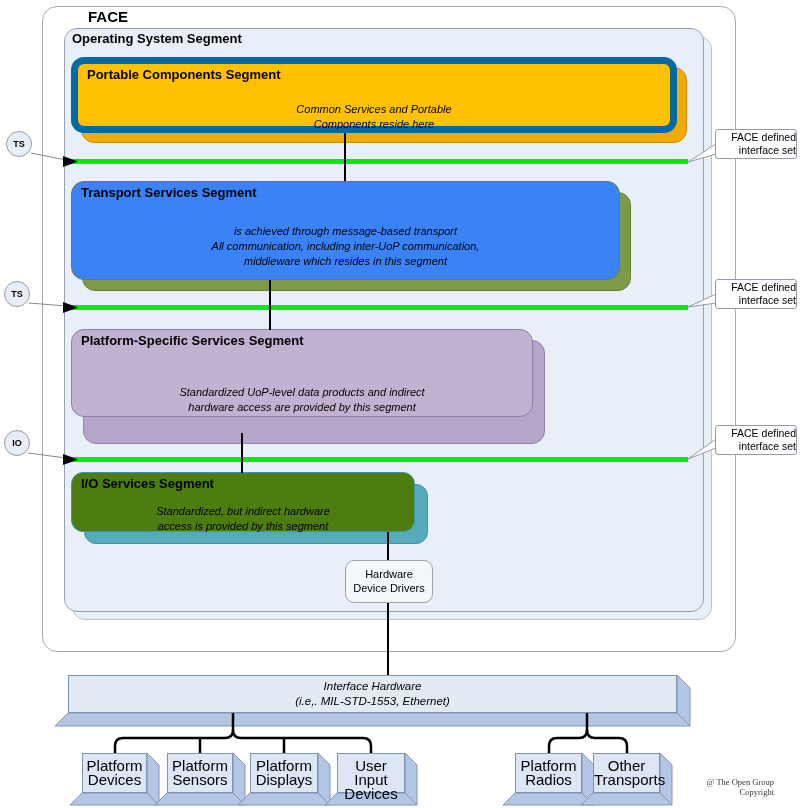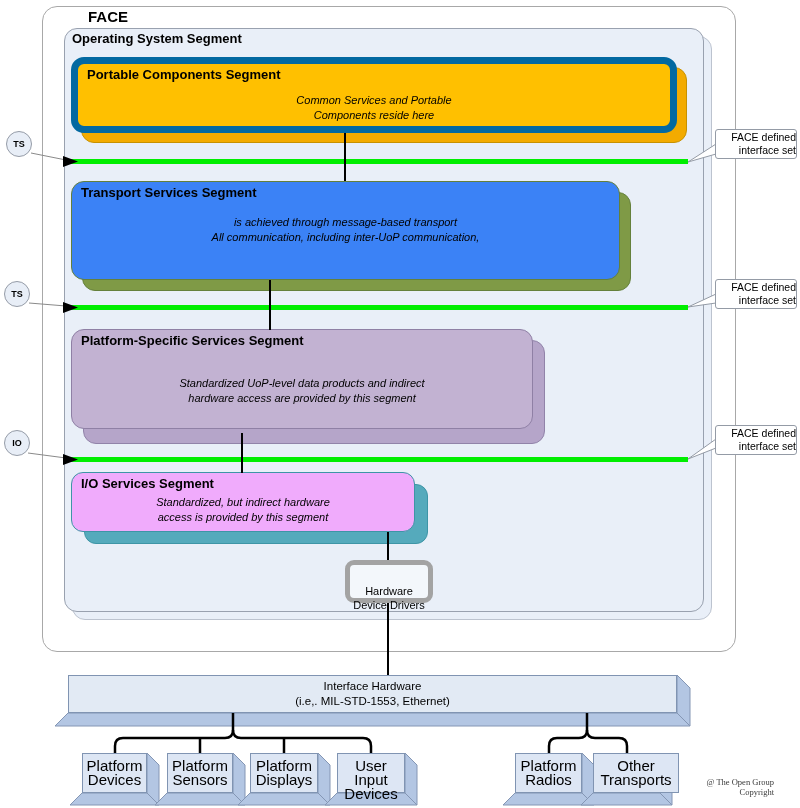--- a/index.html
+++ b/index.html
@@ -13,29 +13,29 @@
   .oss-shadow { position:absolute; left:72px; top:36px; width:640px; height:584px;
                 background:#E9EFF8; border:1px solid #BCC3CF; border-radius:13px; z-index:2; box-sizing:border-box; }
   .oss { position:absolute; left:64px; top:28px; width:640px; height:584px;
          background:#E9EFF8; border:1px solid #99A1AF; border-radius:13px; z-index:3; box-sizing:border-box; }
   .oss-label { position:absolute; left:72px; top:31px; font-size:13px; font-weight:bold; z-index:4; }
 
   .seg, .seg-shadow { position:absolute; border-radius:13px; box-sizing:border-box; }
   .seg { z-index:4; }
   .seg-shadow { z-index:3; }
   .seg-title { position:absolute; left:9px; top:3px; font-size:13px; font-weight:bold; }
-  .seg-desc { position:absolute; left:0; right:0; text-align:center; font-style:italic; font-size:11px; line-height:15px; }
+  .seg-desc { position:absolute; left:0; right:0; text-align:center; font-style:italic; font-size:11px; line-height:15px;margin-top:9px; }
 
   .seg-portable        { left:71px; top:57px;  width:606px; height:76px;  background:#FFC000; border:7px solid #0369a1; }
   .seg-portable-shadow { left:81px; top:67px;  width:606px; height:76px;  background:#F3AB00; border:1px solid #C79100; }
   .seg-transport        { left:71px; top:181px; width:549px; height:99px;  background:#3b82f6; border:1px solid #64803B; }
   .seg-transport-shadow { left:82px; top:192px; width:549px; height:99px;  background:#7F9A46; border:1px solid #64803B; }
-  .seg-platform        { left:71px; top:329px; width:462px; height:100px; background:#C2B2D2; border:1px solid #8F80A5; }
+  .seg-platform        { left:71px; top:329px; width:462px; height:88px; background:#C2B2D2; border:1px solid #8F80A5; }
   .seg-platform-shadow { left:83px; top:340px; width:462px; height:104px; background:#B5A5C9; border:1px solid #9183A9; }
-  .seg-io        { left:71px; top:472px; width:344px; height:60px; background:#f0abfc; border:1px solid #3E95A6; border-radius:12px; }
+  .seg-io        { left:71px; top:472px; width:344px; height:60px; background:#4d7c0f; border:1px solid #3E95A6; border-radius:12px; }
   .seg-io-shadow { left:84px; top:484px; width:344px; height:60px; background:#55AABC; border:1px solid #3E95A6; border-radius:12px; }
 
   .overlay { position:absolute; left:0; top:0; z-index:6; }
 
   .badge { position:absolute; width:26px; height:26px; border-radius:50%;
            background:#E8EEF7; border:1px solid #959CA8; box-sizing:border-box;
            display:flex; align-items:center; justify-content:center;
            font-size:9px; font-weight:bold; z-index:8; }
   .badge-1 { left:6px; top:131px; }
   .badge-2 { left:4px; top:281px; }
@@ -43,35 +43,35 @@
 
   .callout { position:absolute; left:715px; width:82px; height:30px;
              background:#fff; border:1px solid #949BA6; border-radius:3px;
              text-align:right; font-size:10.5px; line-height:13px; padding-top:1px;
              box-sizing:border-box; z-index:8; }
   .callout-1 { top:129px; }
   .callout-2 { top:279px; }
   .callout-3 { top:425px; }
 
   .hddbox { position:absolute; left:345px; top:560px; width:88px; height:43px;
-            background:#F3F7FB; border:5px solid #a3a3a3; border-radius:9px;
-            text-align:center; font-size:11px; line-height:14px; padding-top:19px;
+            background:#F3F7FB; border:1px solid #a3a3a3; border-radius:9px;
+            text-align:center; font-size:11px; line-height:14px; padding-top:6px;
             box-sizing:border-box; z-index:8; }
 
   .front { position:absolute; box-sizing:border-box; border:1px solid #8094B2;
            background:#DDE6F4; text-align:center; z-index:8; }
   .ihw-front { left:68px; top:675px; width:609px; height:38px; background:#E2EAF4;
-               font-size:11.5px; line-height:15px; padding-top:3px; }
+               font-size:11.5px; line-height:15px; padding-top:3px;font-style:italic; }
   .dev { width:66px; height:40px; top:753px; font-size:15px; line-height:14px; padding-top:5px; }
   .dev-1 { left:82px; width:65px; }
   .dev-2 { left:167px; }
   .dev-3 { left:250px; width:68px; }
   .dev-4 { left:337px; width:68px; }
   .dev-5 { left:515px; width:67px; }
-  .dev-6 { left:593px; width:86px; }
+  .dev-6 { left:593px; width:67px; }
 
   .copyright { position:absolute; left:668px; top:777px; width:106px;
                text-align:right; font-size:8.5px; line-height:10px; color:#3A3A3A; z-index:8;font-family:Liberation Serif, serif; }
 </style>
 </head>
 <body>
 
 <div id="canvas">
 
   <div class="facebox"></div>
@@ -89,20 +89,21 @@
       <div>Components reside here</div>
     </div>
   </div>
 
   <div class="seg-shadow seg-transport-shadow"></div>
   <div class="seg seg-transport">
     <div class="seg-title">Transport Services Segment</div>
     <div class="seg-desc" style="top:33px;">
       <div>is achieved through message-based transport</div>
       <div>All communication, including inter-UoP communication,</div>
+      <div>middleware which resides in this segment</div>
     </div>
   </div>
 
   <div class="seg-shadow seg-platform-shadow"></div>
   <div class="seg seg-platform">
     <div class="seg-title">Platform-Specific Services Segment</div>
     <div class="seg-desc" style="top:46px;">
       <div>Standardized UoP-level data products and indirect</div>
       <div>hardware access are provided by this segment</div>
     </div>

